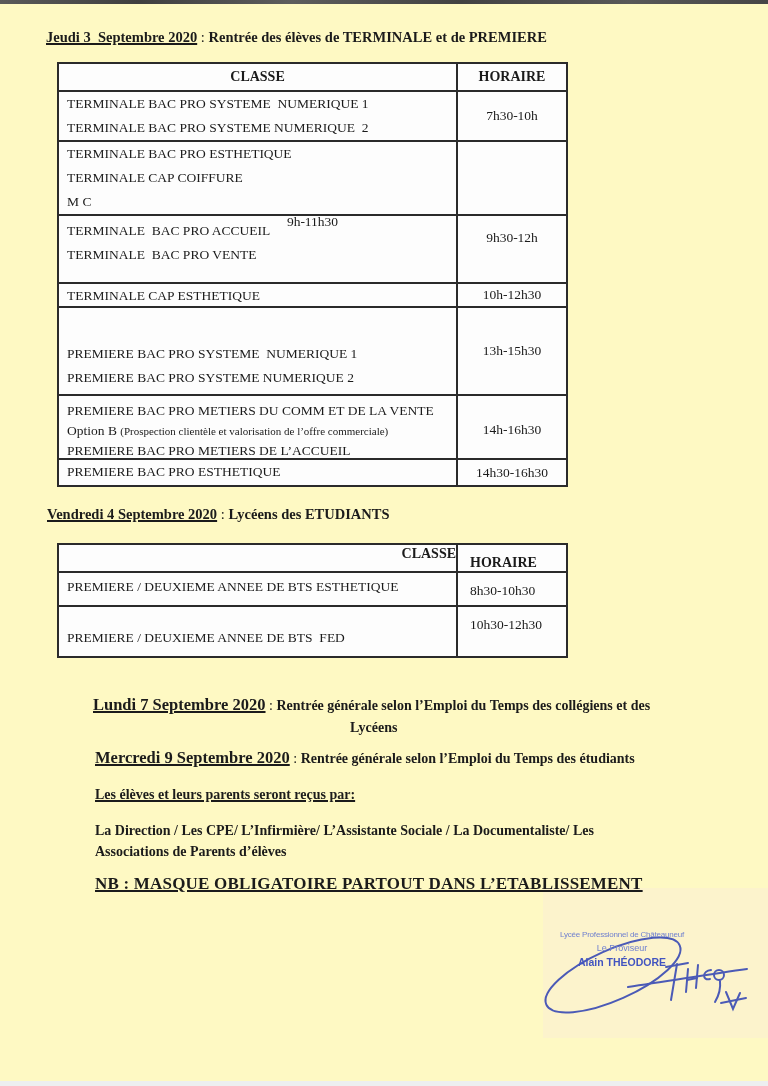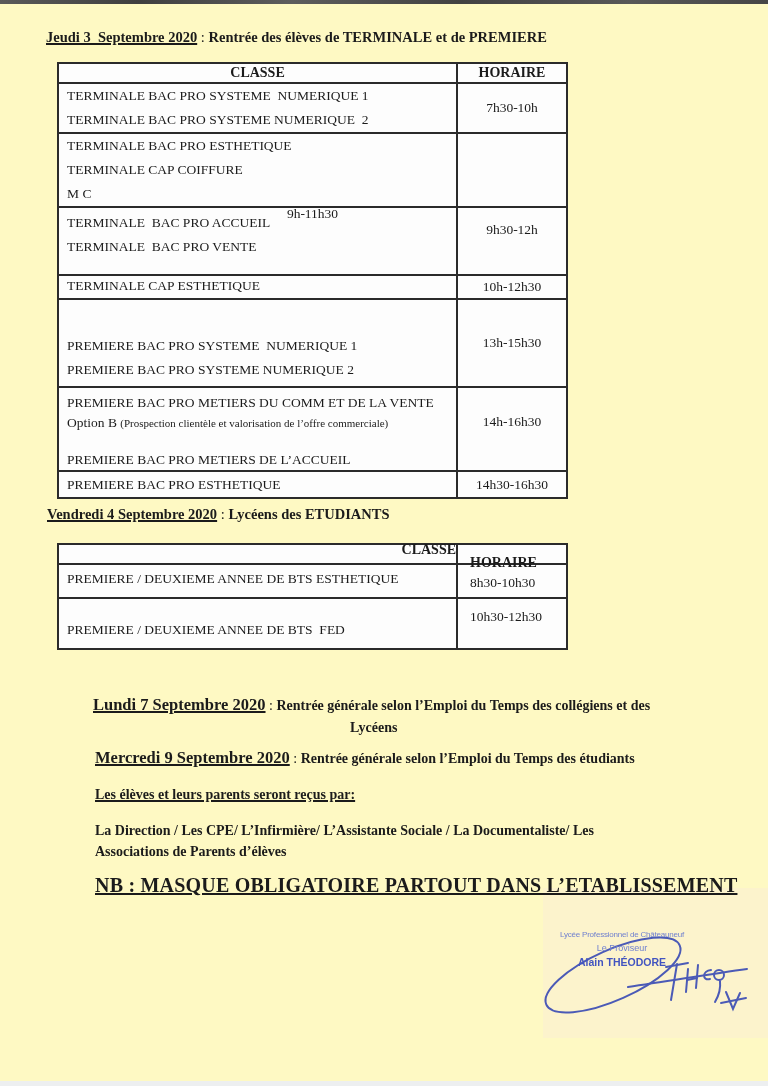--- a/index.html
+++ b/index.html
@@ -22,42 +22,42 @@
   .date-u { text-decoration:underline; text-decoration-thickness:1.5px; font-weight:bold; }
   .sep    { font-weight:normal; }
   #h-jeudi    { left:46px; top:29px;  font-size:14.5px; }
   #h-vendredi { left:47px; top:506px; font-size:14.5px; }
   #h-lundi    { left:93px; top:694px; font-size:14px; line-height:22px; }
   #h-mercredi { left:95px; top:748px; font-size:14px; }
   #h-lundi .big, #h-mercredi .big { font-size:16.5px; text-decoration-thickness:2px; }
   #h-lundi .wrap2 { display:block; margin-left:257px; }
   #h-recus { left:95px; top:787px; font-size:14px; text-decoration:underline; text-decoration-thickness:1.5px; }
   #h-direction { left:95px; top:820px; font-size:14px; line-height:21px; width:620px; }
-  #h-nb { left:95px; top:874px; font-size:20px; text-decoration:underline; text-decoration-thickness:2px; letter-spacing:0.2px; }
+  #h-nb { left:95px; top:874px; font-size:17px; text-decoration:underline; text-decoration-thickness:2px; letter-spacing:0.2px; }
   
   .doc-table { position:absolute; left:57px; width:511px; border:2px solid #2b2b2b; background:#fdfdfd; }
   #table1 { top:62px; } #table2 { top:543px; }
   .trow { display:flex; border-top:2px solid #2b2b2b; }
   .trow:first-child { border-top:none; }
   .cell-class { width:399px; border-right:2px solid #2b2b2b; display:flex; flex-direction:column;
-                justify-content:flex-end; padding-left:8px; font-size:13.5px; line-height:24px; }
+                justify-content:flex-start; padding-left:8px; font-size:13.5px; line-height:24px; }
   .cell-horaire { flex:1; display:flex; align-items:center; justify-content:center; font-size:13.5px; }
-  .trow.thead { height:18px; }
+  .trow.thead { height:26px; }
   .trow.thead .cell-class, .trow.thead .cell-horaire {
       font-weight:bold; font-size:14px; justify-content:center; align-items:center;
       flex-direction:row; padding-left:0; }
   #table1 .r1 { height:50px; }
   #table1 .r2 { height:74px;flex-direction:column; }
   #table1 .r3 { height:68px;justify-content:flex-end; }
   #table1 .r3 .cell-class { justify-content:flex-start; padding-top:3px; }
   #table1 .r3 .cell-horaire { align-items:flex-start; padding-top:14px; }
   #table1 .r4 { height:24px; }
   #table1 .r5 { height:88px; }
   #table1 .r5 .cell-class { justify-content:flex-end; padding-bottom:4px; }
-  #table1 .r6 { height:84px; }
+  #table1 .r6 { height:64px; }
   #table1 .r6 .cell-class { justify-content:flex-start; padding-top:5px; line-height:20px; }
   #table1 .r6 .cell-horaire { align-items:flex-start; padding-top:26px; }
   #table1 .r7 { height:27px; }
   .spacer22 { height:22px; }
   .small-detail { font-size:11px; }
   #table2 .r1 { height:34px; }
   #table2 .r2 { height:51px; }
   #table2 .cell-class { justify-content:flex-end; padding-bottom:8px; line-height:20px; }
   #table2 .cell-horaire { align-items:flex-start; justify-content:flex-start; padding:10px 0 0 12px; }
   

